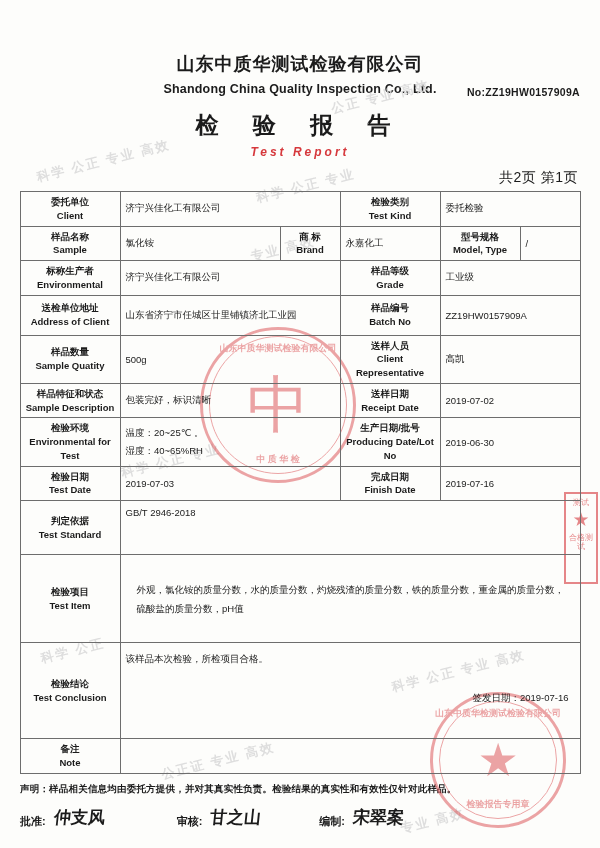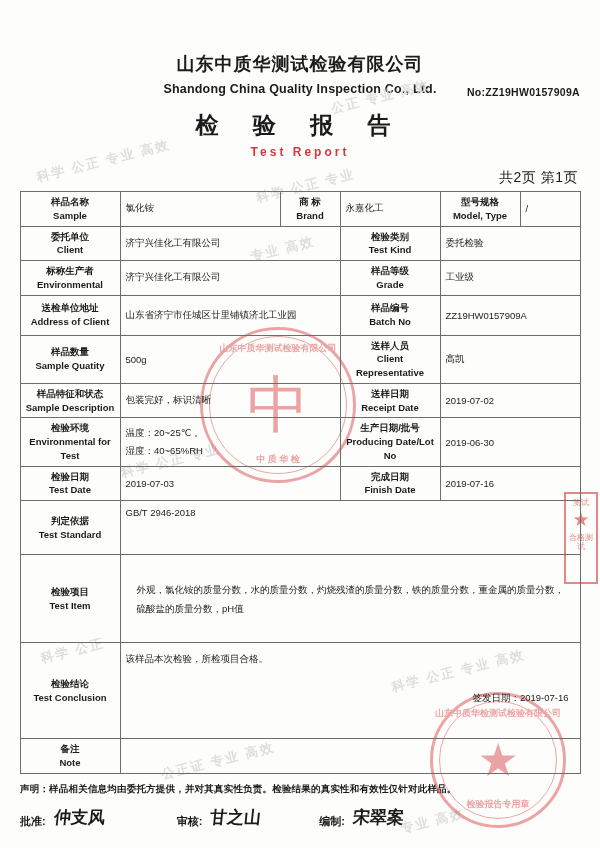--- a/index.html
+++ b/index.html
@@ -76,21 +76,21 @@
   .h-en{
     text-align:center;font-size:12.5px;font-weight:bold;
     margin-top:6px;letter-spacing:.2px;
   }
   .t-cn{
     text-align:center;font-size:23px;font-weight:bold;
     margin-top:14px;letter-spacing:14px;
   }
   .t-en{
     text-align:center;font-size:12px;font-weight:bold;color:#d6383c;
-    margin-top:4px;letter-spacing:3px;
+    margin-top:4px;letter-spacing:3px;font-style:italic;
   }
   .pageinfo{
     text-align:right;font-size:14px;margin:10px 22px 4px 0;letter-spacing:.5px;
   }
 
   
   table.main{
     border-collapse:collapse;
     width:560px;margin:0 auto;
     table-layout:fixed;
@@ -192,47 +192,47 @@
       <col style="width:100px">
       <col style="width:160px">
       <col style="width:60px">
       <col style="width:100px">
       <col style="width:80px">
       <col style="width:60px">
     </colgroup>
     <tbody>
       <tr class="h30">
         <td class="lbl">
+          <span class="cn">委托单位</span>
+          <span class="en">Client</span>
+        </td>
+        <td class="val" colspan="2">济宁兴佳化工有限公司</td>
+        <td class="lbl">
+          <span class="cn">检验类别</span>
+          <span class="en">Test Kind</span>
+        </td>
+        <td class="val" colspan="2">委托检验</td>
+      </tr>
+
+      <tr class="h30">
+        <td class="lbl">
           <span class="cn">样品名称</span>
           <span class="en">Sample</span>
         </td>
         <td class="val">氯化铵</td>
         <td class="lbl">
           <span class="cn">商  标</span>
           <span class="en">Brand</span>
         </td>
         <td class="val">永嘉化工</td>
         <td class="lbl">
           <span class="cn">型号规格</span>
           <span class="en">Model, Type</span>
         </td>
         <td class="val">/</td>
-      </tr>
-
-      <tr class="h30">
-        <td class="lbl">
-          <span class="cn">委托单位</span>
-          <span class="en">Client</span>
-        </td>
-        <td class="val" colspan="2">济宁兴佳化工有限公司</td>
-        <td class="lbl">
-          <span class="cn">检验类别</span>
-          <span class="en">Test Kind</span>
-        </td>
-        <td class="val" colspan="2">委托检验</td>
       </tr>
 
       <tr class="h30">
         <td class="lbl">
           <span class="cn">标称生产者</span>
           <span class="en">Environmental</span>
         </td>
         <td class="val" colspan="2">济宁兴佳化工有限公司</td>
         <td class="lbl">
           <span class="cn">样品等级</span>

